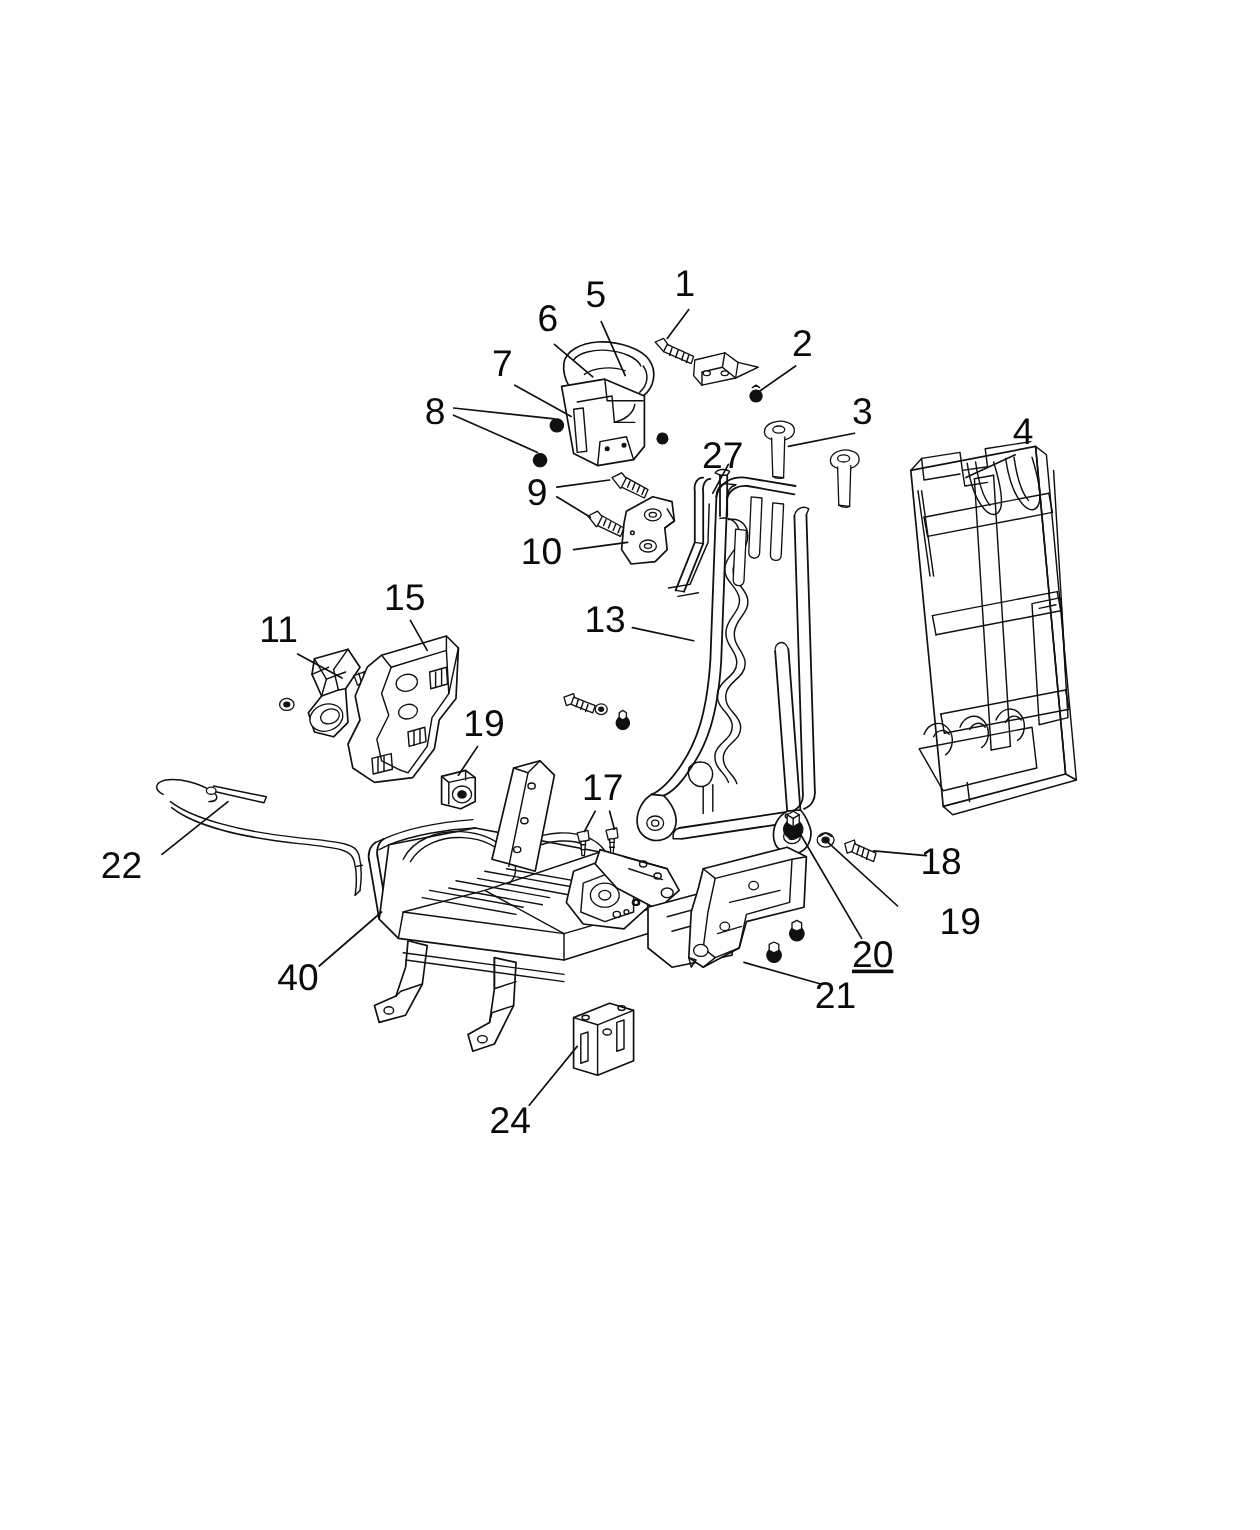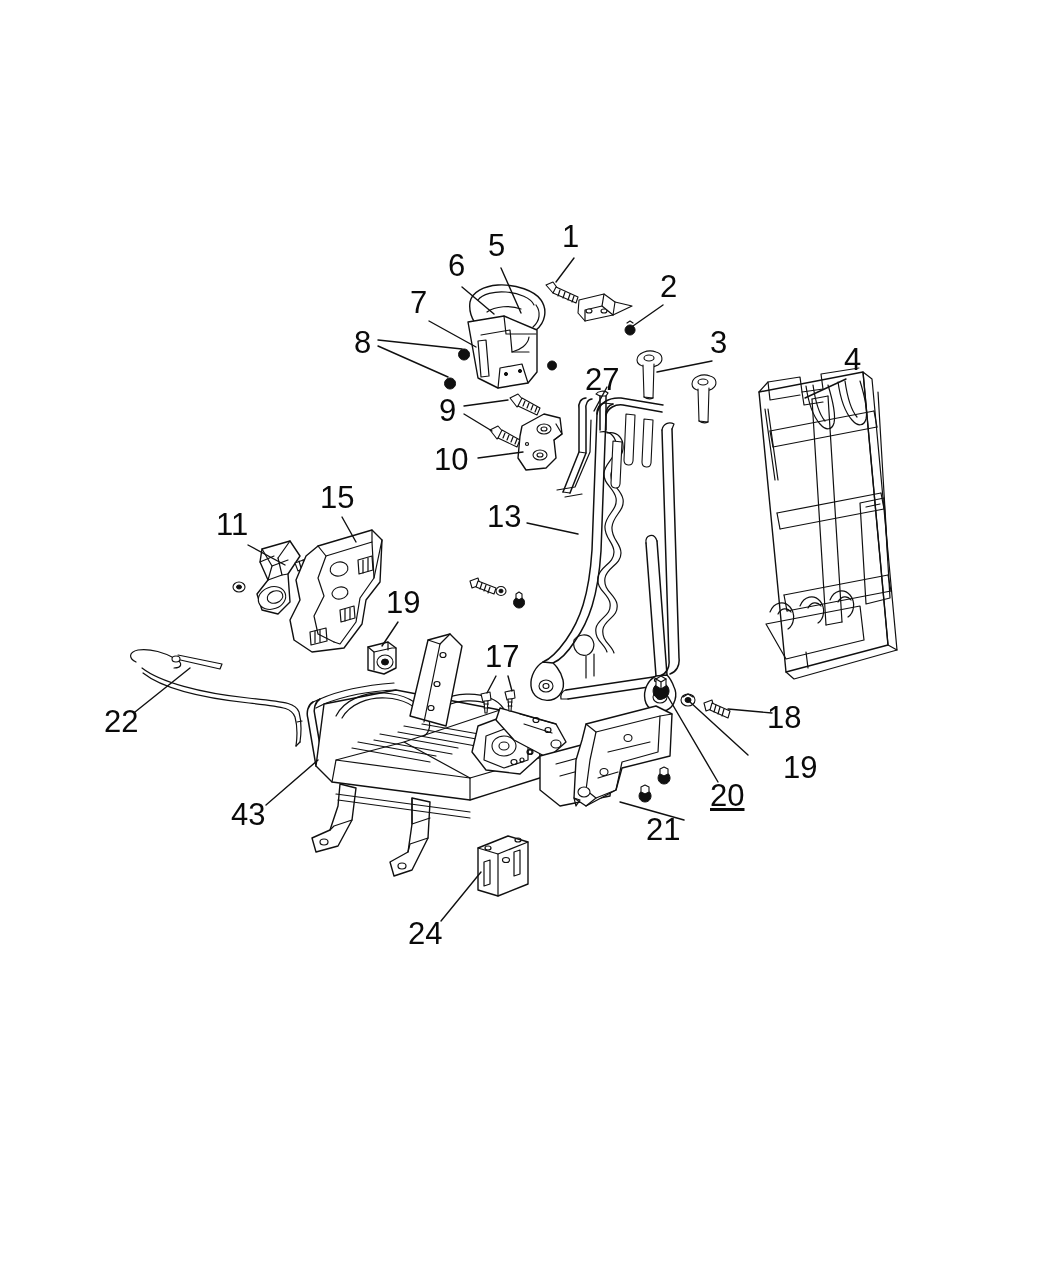--- a/index.html
+++ b/index.html
@@ -465,20 +465,20 @@
     <div class="callout" style="left:439px;top:395px;">9</div>
     <div class="callout" style="left:434px;top:444px;">10</div>
     <div class="callout" style="left:487px;top:501px;">13</div>
     <div class="callout" style="left:216px;top:509px;">11</div>
     <div class="callout" style="left:320px;top:482px;text-align:right;">15</div>
     <div class="callout" style="left:386px;top:587px;">19</div>
     <div class="callout" style="left:485px;top:641px;">17</div>
     <div class="callout" style="left:767px;top:702px;">18</div>
     <div class="callout" style="left:739px;top:752px;margin-left:44px;">19</div>
     <div class="callout" style="left:710px;top:780px;text-decoration:underline;">20</div>
-    <div class="callout" style="left:646px;top:814px;">21</div>
-    <div class="callout" style="left:104px;top:706px;">22</div>
-    <div class="callout" style="left:231px;top:799px;">43</div>
+    <div class="callout" style="left:679px;top:814px;">21</div>
+    <div class="callout" style="left:84px;top:706px;">22</div>
+    <div class="callout" style="left:231px;top:799px;">40</div>
     <div class="callout" style="left:408px;top:918px;">24</div>
     <div class="callout" style="left:585px;top:364px;">27</div>
   </div>
 
 </div>
 
 </body></html>

